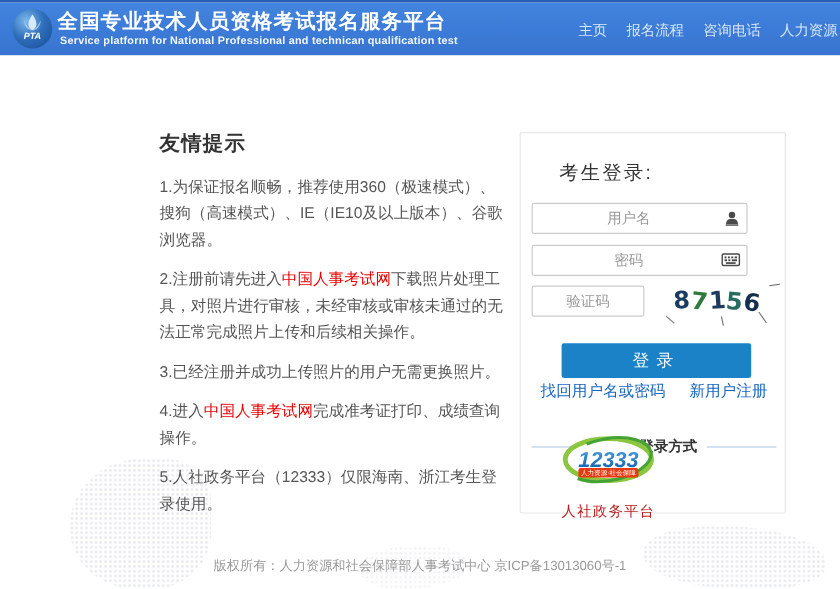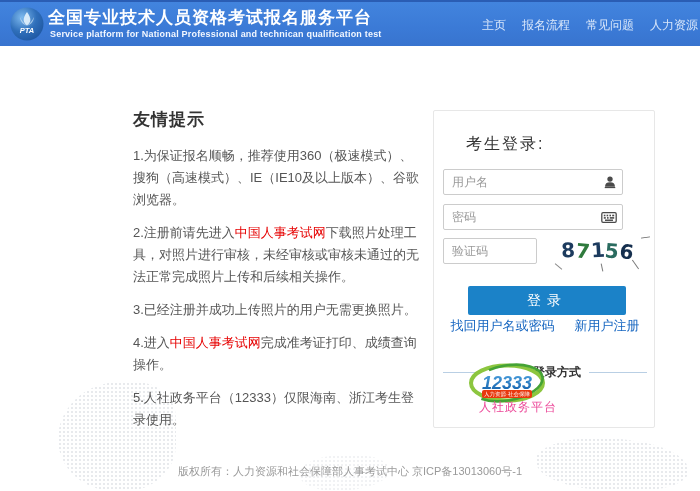--- a/index.html
+++ b/index.html
@@ -32,21 +32,21 @@
   .notice p { font-size:13px; color:#555; line-height:22px; margin-bottom:11px; }
   .notice a.red-link { color:#e60000; text-decoration:none; cursor:pointer; }
 
   
   .login-panel { position:absolute; left:433px; top:110px; width:222px; height:318px;
     background:#fff; border:1px solid #e7e7e7; border-radius:2px; }
   .login-heading { position:absolute; left:32px; top:23px; font-size:16px; color:#333; letter-spacing:2px; }
   .field { position:absolute; left:9px; width:180px; height:26px; }
   .field input { width:100%; height:100%; border:1px solid #ccc; border-radius:2px;
     padding:0 26px 0 8px; font-size:12px; color:#404040; outline:none; background:#fff;
-    font-family:"Liberation Sans",sans-serif; }
+    font-family:"Liberation Sans",sans-serif;text-align:center; }
   .field input::placeholder { color:#999; }
   .field .field-icon { position:absolute; right:6px; top:6px; pointer-events:none; }
   .f-user { top:58px; }
   .f-pass { top:93px; }
   .f-captcha { top:127px; width:94px; }
   .f-captcha input { padding-right:8px; }
 
   .captcha-box { position:absolute; left:112px; top:123px; width:104px; height:32px;
     display:flex; align-items:center; justify-content:center; cursor:pointer; }
   .captcha-box span { font-family:"DejaVu Sans",sans-serif; font-weight:bold; font-size:20px;
@@ -68,21 +68,21 @@
   .login-links { position:absolute; left:9px; top:206px; width:204px;
     display:flex; justify-content:center; gap:20px; }
   .login-links a { color:#1565c0; font-size:13px; text-decoration:none; cursor:pointer; white-space:nowrap; }
 
   .other-login { position:absolute; left:9px; top:237px; width:204px;
     display:flex; align-items:center; gap:8px;margin-top:16px; }
   .other-login .line { flex:1; height:1px; background:#b9cfe4; }
   .other-login .txt { font-size:12px; color:#333; font-weight:bold; white-space:nowrap; }
 
   .logo-12333 { position:absolute; left:33px; top:252px; cursor:pointer; }
-  .logo-caption { position:absolute; left:34px; top:288px; font-size:12px; color:#ec4899; letter-spacing:1px;margin-left:11px; }
+  .logo-caption { position:absolute; left:34px; top:307px; font-size:12px; color:#b91c1c; letter-spacing:1px; }
 
   
   .footer { position:absolute; left:0; top:464px; width:700px; text-align:center;
     font-size:11px; color:#999; }
 </style>
 </head>
 <body>
 
 <div class="page">
 
@@ -101,21 +101,21 @@
         <path d="M10 10 C 12 14, 14 16.5, 17 18.5 C 13 18, 10.5 14.5, 10 10 Z" fill="#bcd8f1" opacity="0.8"></path>
         <path d="M24 10 C 22 14, 20 16.5, 17 18.5 C 21 18, 23.5 14.5, 24 10 Z" fill="#bcd8f1" opacity="0.8"></path>
         <text x="17" y="25.5" text-anchor="middle" font-size="7.5" font-weight="bold" font-style="italic" fill="#ffffff" font-family="Liberation Sans, sans-serif">PTA</text>
       </svg>
     </div>
     <div class="header-title">全国专业技术人员资格考试报名服务平台</div>
     <div class="header-subtitle">Service platform for National Professional and technican qualification test</div>
     <div class="nav">
       <a>主页</a>
       <a>报名流程</a>
-      <a>常见问题</a>
+      <a>咨询电话</a>
       <a>人力资源</a>
     </div>
   </div>
 
   <div class="map-dots blob1"></div>
   <div class="map-dots blob2"></div>
   <div class="map-dots blob3"></div>
 
   <div class="notice">
     <h2>友情提示</h2>

